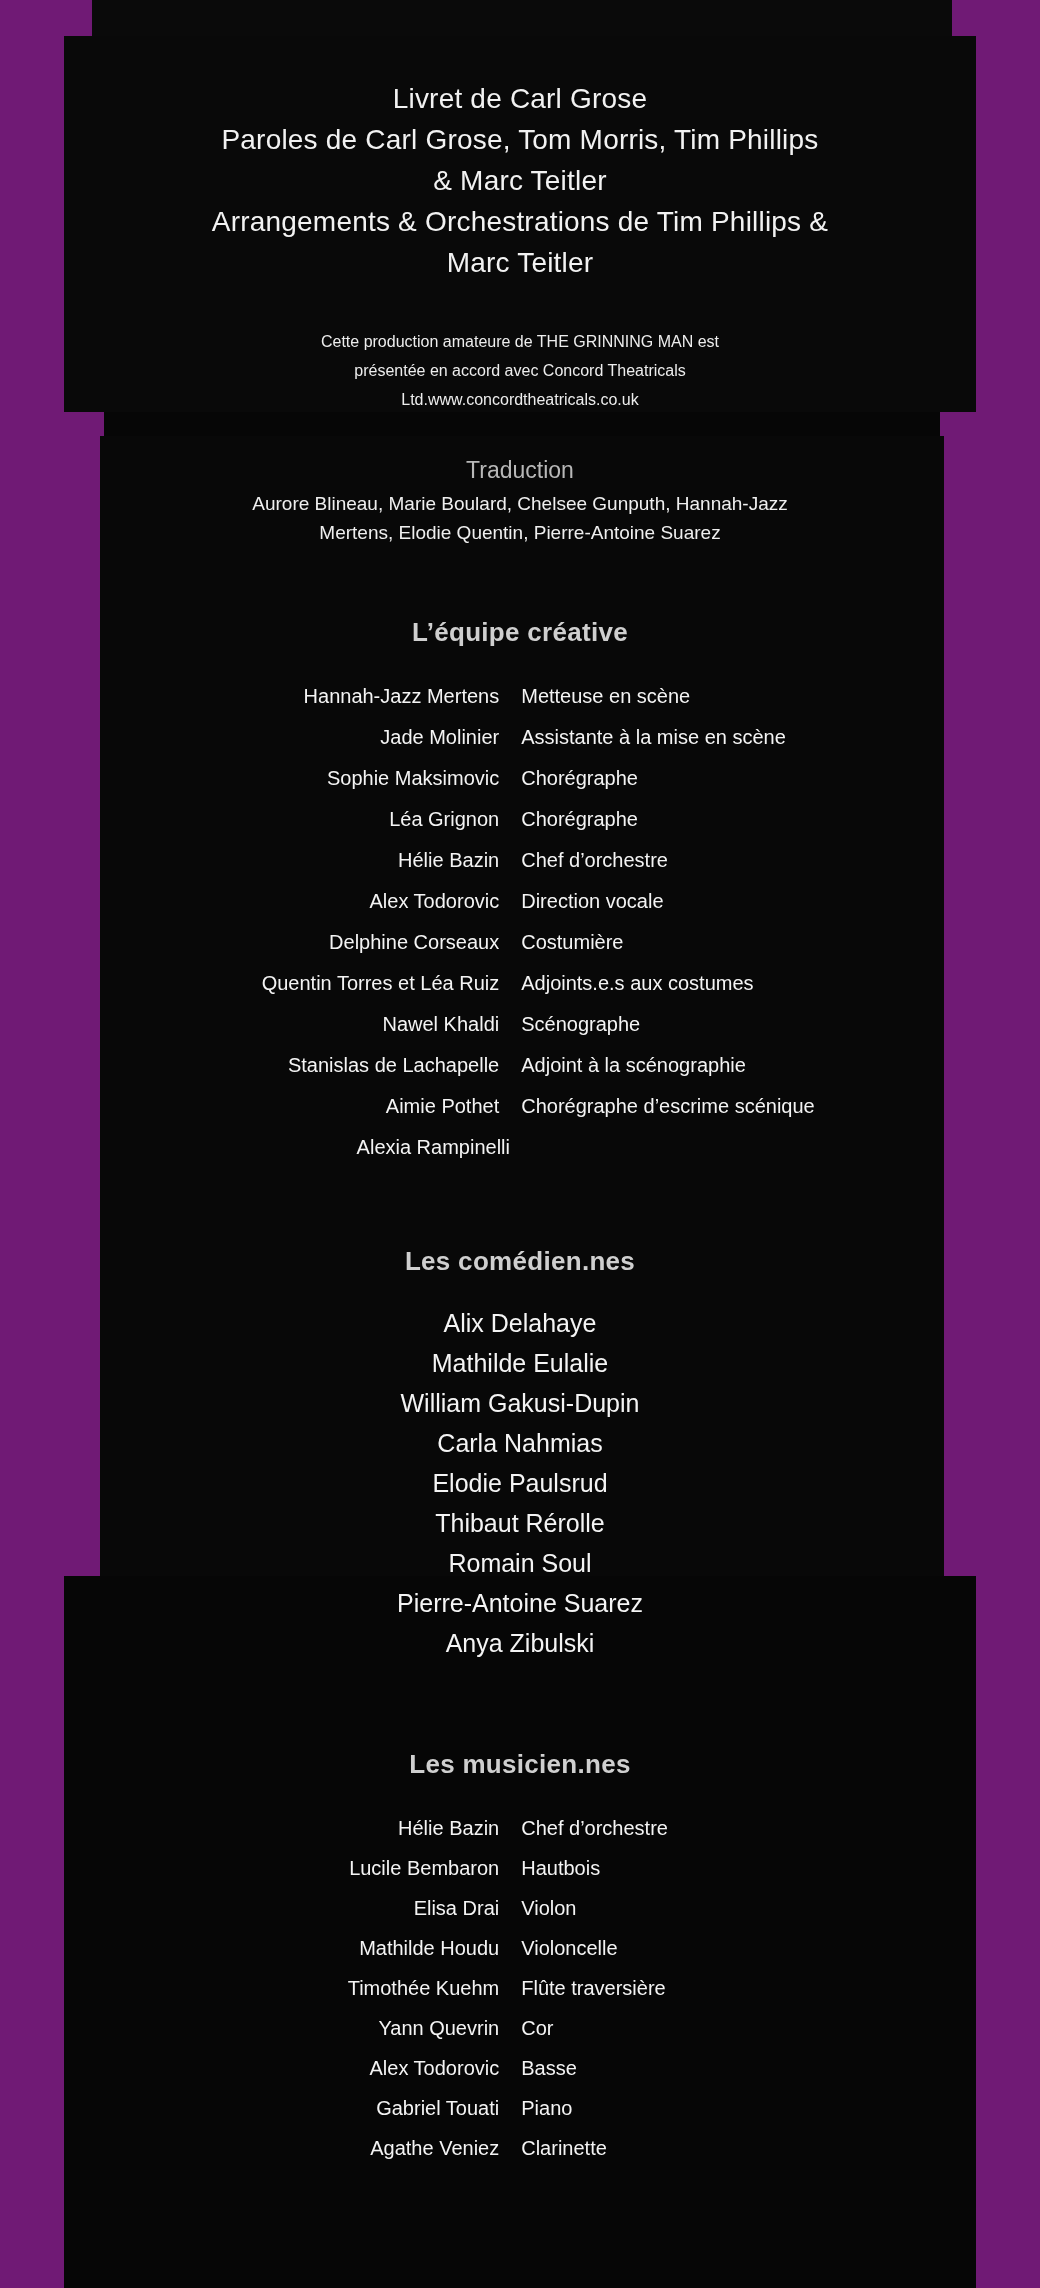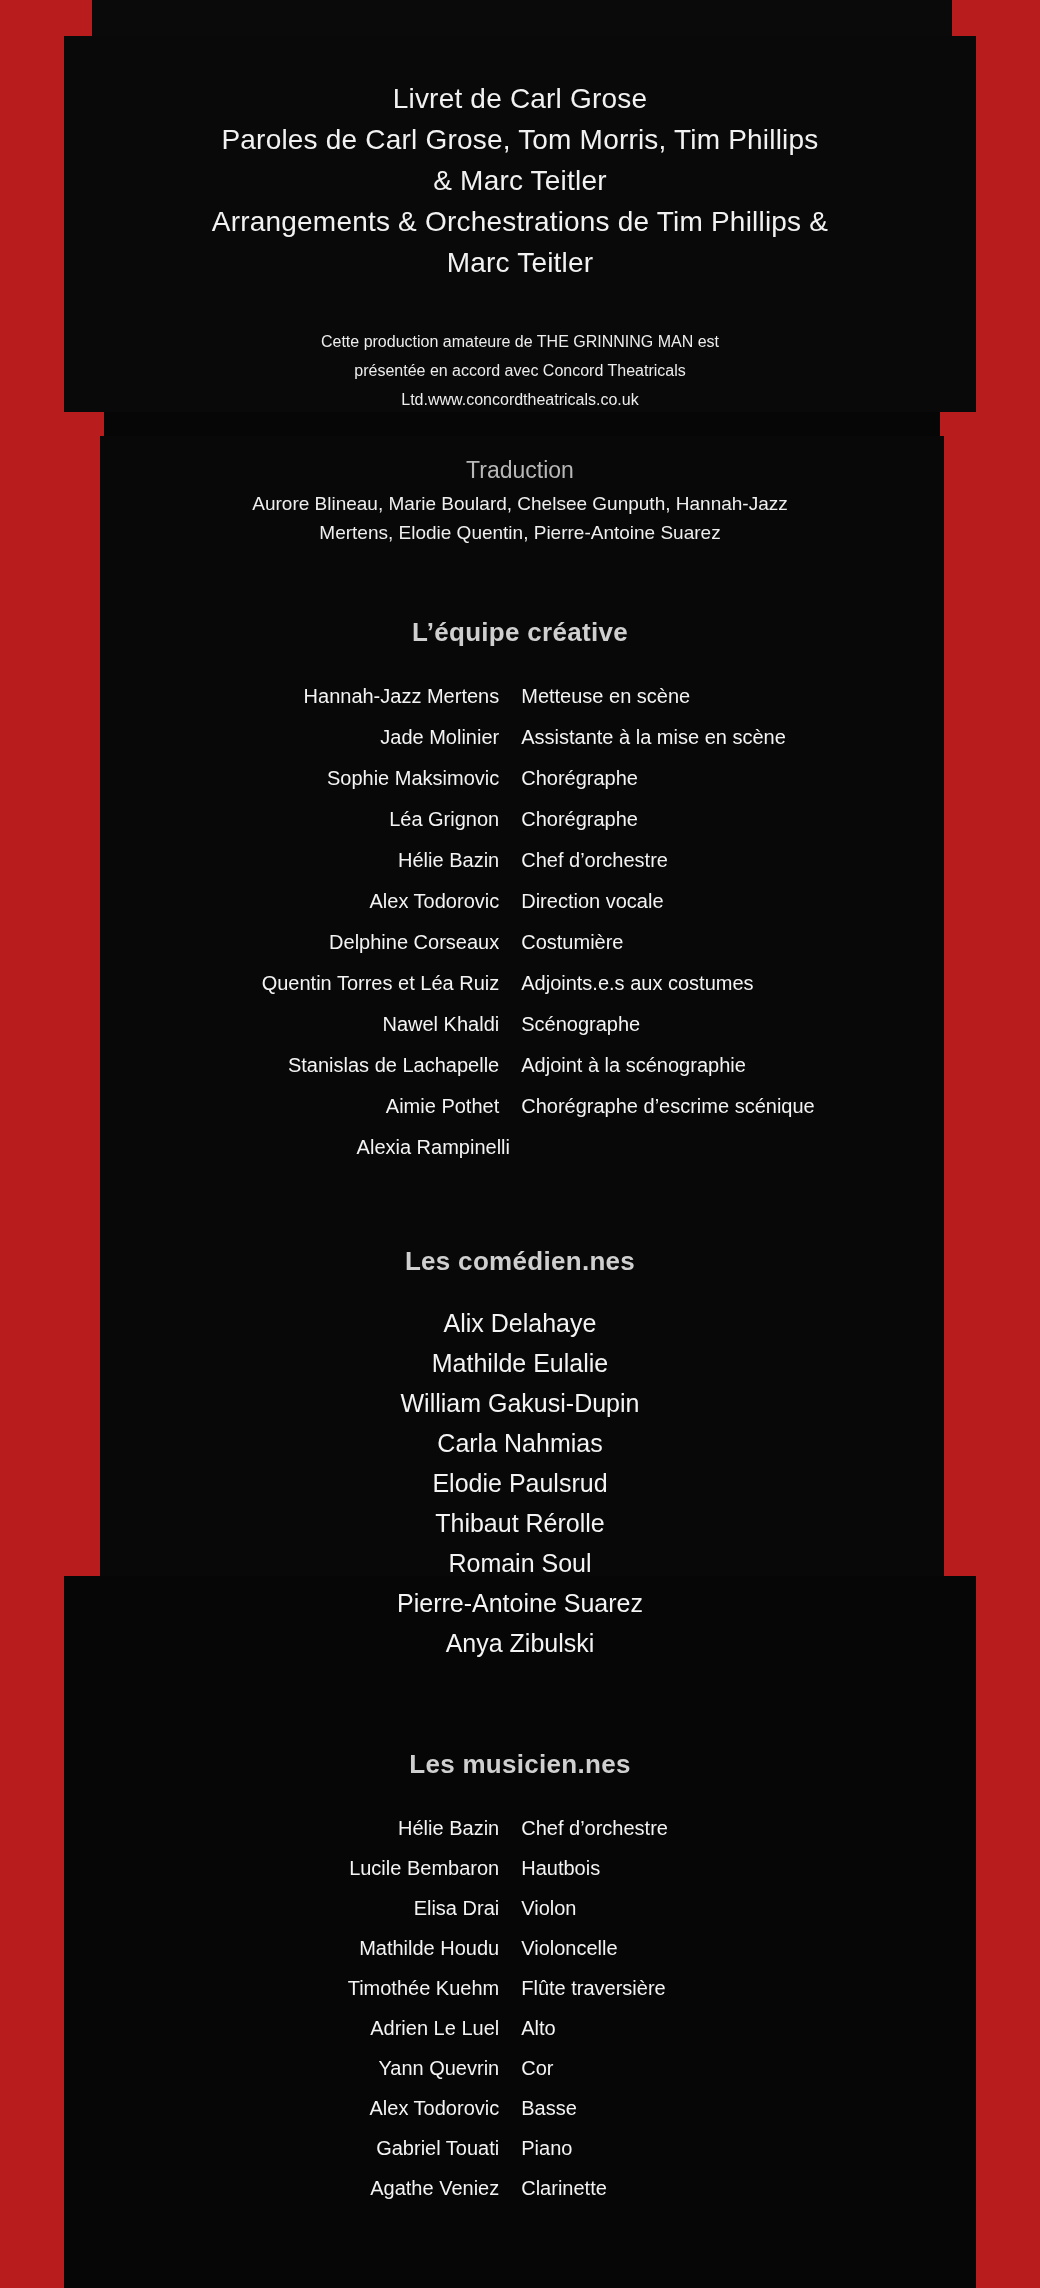--- a/index.html
+++ b/index.html
@@ -11,21 +11,21 @@
     width: 1040px;
     height: 2288px;
     font-family: "Liberation Sans", sans-serif;
     color: #ffffff;
     overflow: hidden;
   }
   .page {
     position: relative;
     width: 1040px;
     height: 2288px;
-    background: #b91c1c;
+    background: #701a75;
   }
 
   
   .bg-block {
     position: absolute;
     background: #0a0a0a;
   }
   .bg-b1 { left: 92px;  top: 0px;    width: 860px; height: 36px; }
   .bg-b2 { left: 64px;  top: 36px;   width: 912px; height: 376px; background:#090909; }
   .bg-b3 { left: 104px; top: 412px;  width: 836px; height: 24px; background:#060606; }
@@ -238,24 +238,20 @@
       </div>
       <div class="pair-row">
         <div class="pair-name">Mathilde Houdu</div>
         <div class="pair-role">Violoncelle</div>
       </div>
       <div class="pair-row">
         <div class="pair-name">Timothée Kuehm</div>
         <div class="pair-role">Flûte traversière</div>
       </div>
       <div class="pair-row">
-        <div class="pair-name">Adrien Le Luel</div>
-        <div class="pair-role">Alto</div>
-      </div>
-      <div class="pair-row">
         <div class="pair-name">Yann Quevrin</div>
         <div class="pair-role">Cor</div>
       </div>
       <div class="pair-row">
         <div class="pair-name">Alex Todorovic</div>
         <div class="pair-role">Basse</div>
       </div>
       <div class="pair-row">
         <div class="pair-name">Gabriel Touati</div>
         <div class="pair-role">Piano</div>

